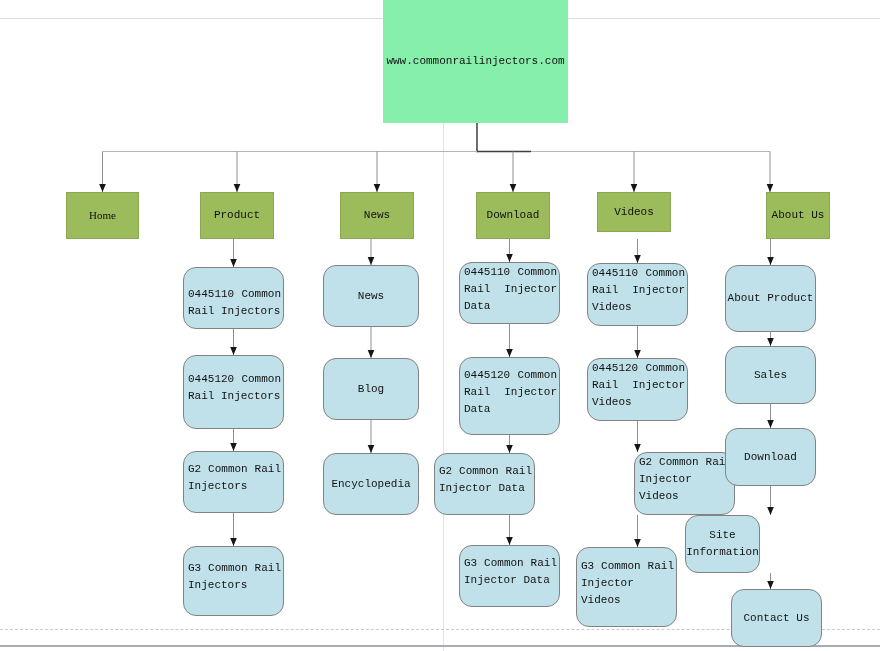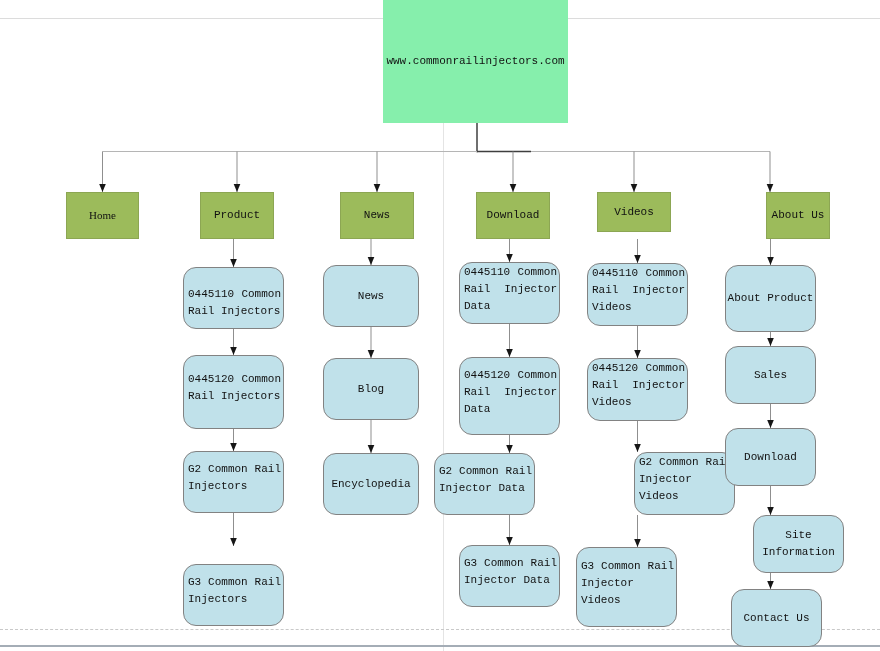--- a/index.html
+++ b/index.html
@@ -122,21 +122,21 @@
 
   <div class="node lvl2 l" style="left:183px;top:267px;width:101px;height:62px;align-items:flex-end;">
     <span class="lab">0445110 Common Rail Injectors</span>
   </div>
   <div class="node lvl2 l" style="left:183px;top:355px;width:101px;height:74px;">
     <span class="lab">0445120 Common Rail Injectors</span>
   </div>
   <div class="node lvl2 l" style="left:183px;top:451px;width:101px;height:62px;">
     <span class="lab">G2 Common Rail Injectors</span>
   </div>
-  <div class="node lvl2 l" style="left:183px;top:546px;width:101px;height:62px;margin-top:18px;">
+  <div class="node lvl2 l" style="left:183px;top:546px;width:101px;height:70px;">
     <span class="lab">G3 Common Rail Injectors</span>
   </div>
 
   <div class="node lvl2 c" style="left:323px;top:265px;width:96px;height:62px;">
     <span class="lab">News</span>
   </div>
   <div class="node lvl2 c" style="left:323px;top:358px;width:96px;height:62px;">
     <span class="lab">Blog</span>
   </div>
   <div class="node lvl2 c" style="left:323px;top:453px;width:96px;height:62px;">
@@ -171,20 +171,20 @@
 
   <div class="node lvl2 c" style="left:725px;top:265px;width:91px;height:67px;">
     <span class="lab">About Product</span>
   </div>
   <div class="node lvl2 c" style="left:725px;top:346px;width:91px;height:58px;">
     <span class="lab">Sales</span>
   </div>
   <div class="node lvl2 c" style="left:725px;top:428px;width:91px;height:58px;">
     <span class="lab">Download</span>
   </div>
-  <div class="node lvl2 c" style="left:753px;top:515px;width:91px;height:58px;justify-content:flex-end;">
+  <div class="node lvl2 c" style="left:685px;top:515px;width:75px;height:58px;justify-content:flex-end;">
     <span class="lab">Site Information</span>
   </div>
   <div class="node lvl2 c" style="left:725px;top:589px;width:91px;height:58px;margin-left:6px;">
     <span class="lab">Contact Us</span>
   </div>
 
 </div>
 
 </body></html>

